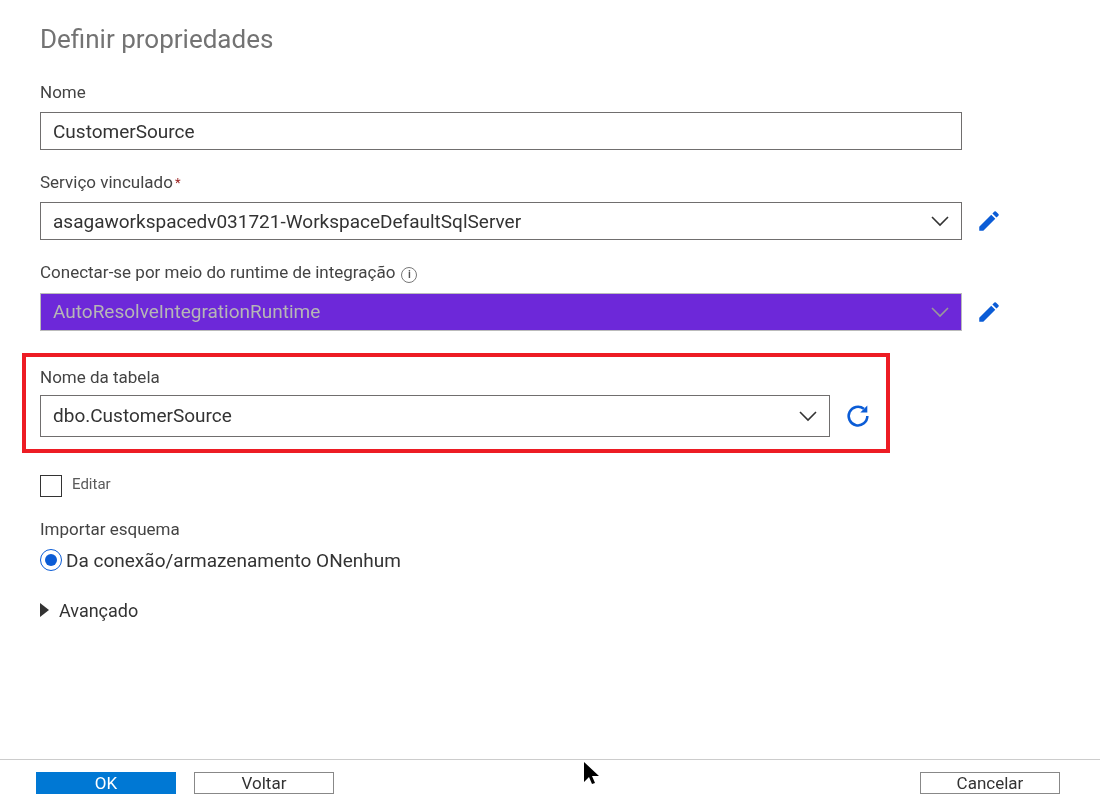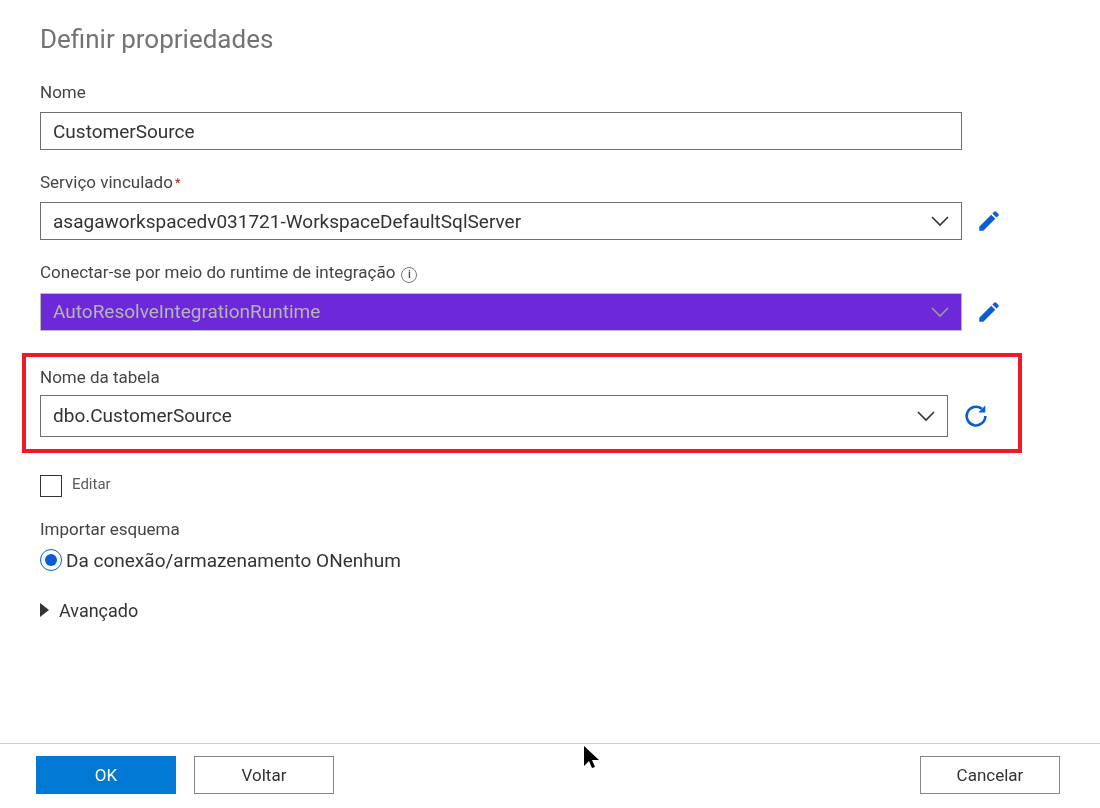--- a/index.html
+++ b/index.html
@@ -96,21 +96,21 @@
     flex: 0 0 auto;
     color: #0b5cd6;
     cursor: pointer;
     display: inline-flex;
     width: 28px; height: 28px;
   }
   .highlight-box {
     border: 4px solid #ed1c24;
     padding: 10px 14px 12px 14px;
     margin: 6px 0 7px -18px;
-    width: 1000px;
+    width: 868px;
   }
   .highlight-box .label { margin-bottom: 8px; font-size: 17px; }
   .highlight-box .select { height: 42px; width: 908px; max-width: 908px; font-size: 19px; }
   .checkbox-row {
     display: flex;
     align-items: flex-start;
     gap: 10px;
     margin-top: 22px;
   }
   .checkbox {
@@ -164,21 +164,21 @@
   .footer {
     flex: 0 0 auto;
     border-top: 1px solid #ccc;
     padding: 12px 40px 14px 36px;
     display: flex;
     align-items: center;
     gap: 18px;
     position: relative;
   }
   .btn {
-    height: 38px;
+    height: 22px;
     min-width: 140px;
     padding: 0 18px;
     font-size: 17px;
     font-family: inherit;
     border: 1px solid #888;
     background: #fff;
     color: #333;
     cursor: pointer;
   }
   .btn.primary {

